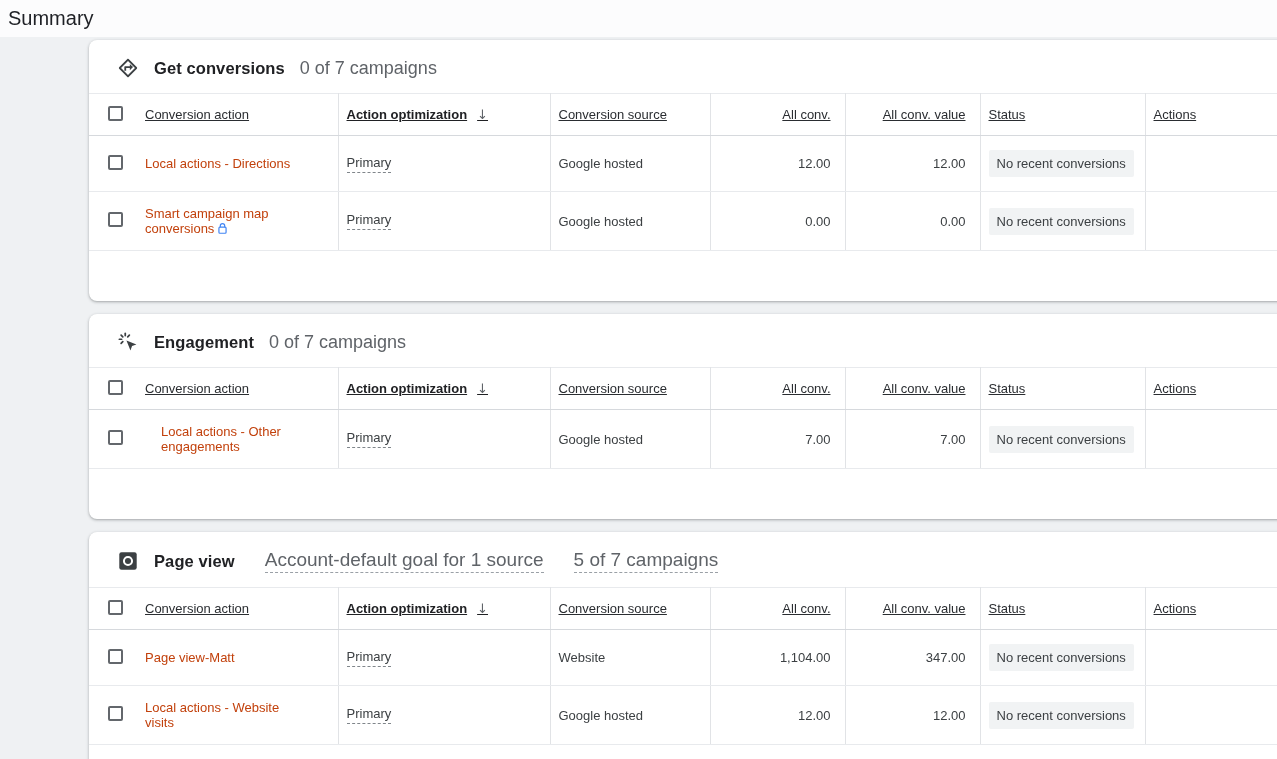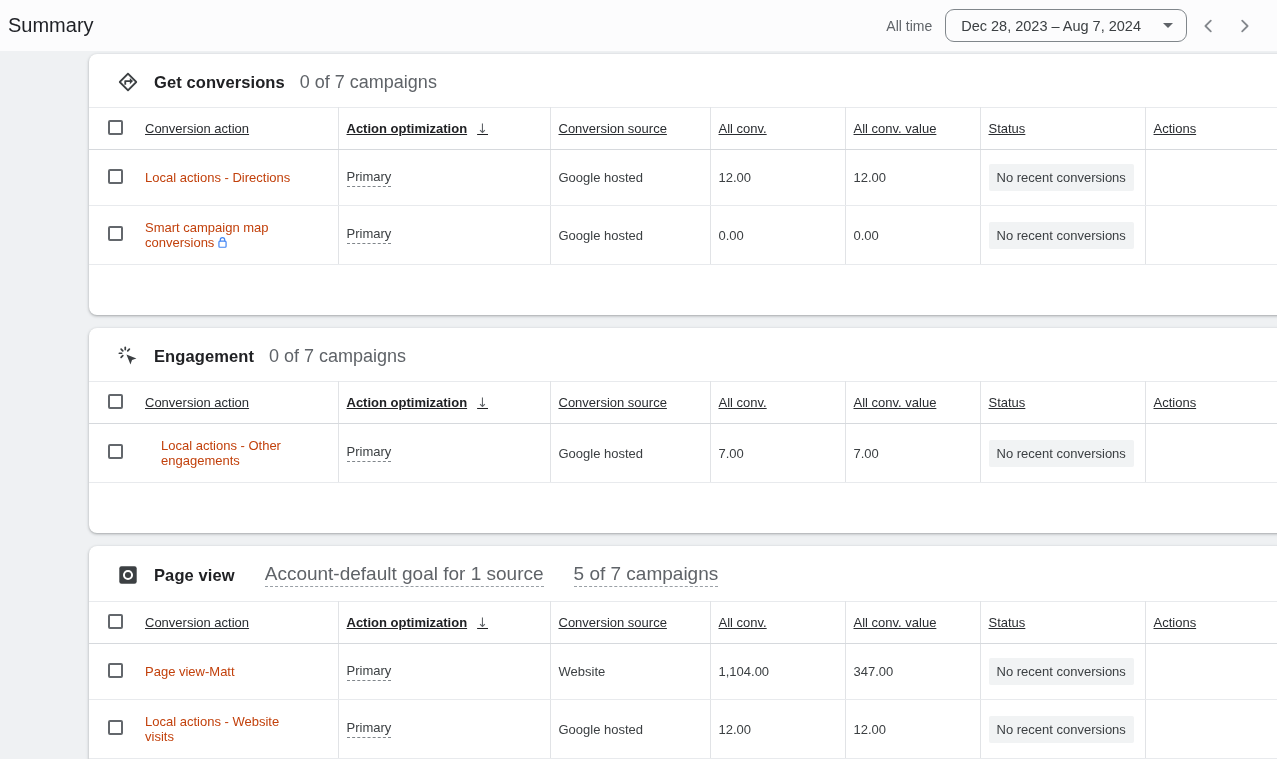--- a/index.html
+++ b/index.html
@@ -5,23 +5,23 @@
   * { box-sizing: border-box; }
   html,body { margin:0; padding:0; }
   body {
     width:1277px; height:759px; overflow:hidden;
     background:#eff1f3;
     font-family:"Liberation Sans","DejaVu Sans",sans-serif;
     color:#3c4043;
   }
   
   .topbar {
-    height:51px; background:#fcfcfd;
+    height:37px; background:#fcfcfd;
     display:flex; align-items:center;
-    padding:0 20px 0 8px;
+    padding:0 10px 0 8px;
   }
   .page-title { font-size:20px; color:#1f2126; }
   .topbar-right { margin-left:auto; display:flex; align-items:center; }
   .range-preset { font-size:14px; color:#5f6368; margin-right:13px; }
   .date-btn {
     height:33px; border:1px solid #80868b; border-radius:9px;
     background:transparent; display:flex; align-items:center;
     padding:0 13px 0 15px; cursor:pointer;
   }
   .date-text { font-size:14.5px; color:#3c4043; white-space:nowrap; }
@@ -58,55 +58,38 @@
     white-space:nowrap; overflow:hidden;text-decoration:underline;
   }
   thead th.sorted { font-weight:700; color:#202124; }
   .sort-arrow { margin-left:10px; color:#5f6368; font-family:"DejaVu Sans",sans-serif; font-weight:400; font-size:13px; }
   tbody td {
     font-size:13px; color:#3c4043; padding:14px 8px;
     border-bottom:1px solid #e8eaed; vertical-align:middle; line-height:15px;
   }
   .vline { border-right:1px solid #e1e3e6; }
   .col-check { padding-left:19px !important; }
-  .num { text-align:left; padding-right:14px !important; }
+  .num { text-align:right; padding-right:14px !important; }
   .checkbox {
     display:inline-block; width:15px; height:15px;
     border:2px solid #63676c; border-radius:2px; background:#fff; cursor:pointer;
   }
   a.row-link { color:#c2410c; text-decoration:none; cursor:pointer; }
   .dotted { border-bottom:1px dashed #80868b; padding-bottom:2px; cursor:pointer; display:inline-block; }
   .pill {
     display:inline-block; background:#f1f3f4; color:#3c4043;
     padding:6px 8px; border-radius:2px; white-space:nowrap;
   }
   .lock-svg { margin-left:3px; vertical-align:-2px; }
 </style>
 </head>
 <body>
 
 <div class="topbar">
   <div class="page-title">Summary</div>
-  <div class="topbar-right">
-    <span class="range-preset">All time</span>
-    <div class="date-btn">
-      <span class="date-text">Dec 28, 2023 – Aug 7, 2024</span>
-      <span class="caret"></span>
-    </div>
-    <div class="nav-btn">
-      <svg width="18" height="18" viewBox="0 0 20 20">
-          <polyline points="12,4 6,10 12,16" fill="none" stroke="#84888d" stroke-width="2" stroke-linecap="round" stroke-linejoin="round"></polyline>
-        </svg>
-    </div>
-    <div class="nav-btn">
-      <svg width="18" height="18" viewBox="0 0 20 20">
-          <polyline points="8,4 14,10 8,16" fill="none" stroke="#84888d" stroke-width="2" stroke-linecap="round" stroke-linejoin="round"></polyline>
-        </svg>
-    </div>
-  </div>
 </div>
 
 <div class="content">
 
   <div class="card">
     <div class="card-head">
       <svg class="card-icon" viewBox="0 0 24 24">
         <path fill="#3c4043" d="M12 2c-.26 0-.51.1-.71.29L2.29 11.3c-.39.39-.39 1.02 0 1.41l9 9c.2.2.45.29.71.29s.51-.1.71-.29l9-9c.39-.39.39-1.02 0-1.41l-9-9A.996.996 0 0 0 12 2zm0 2.41L19.59 12 12 19.59 4.41 12 12 4.41zM14 7.5V10H9c-.55 0-1 .45-1 1v4h2v-3h4v2.5l3.5-3.5L14 7.5z"></path>
       </svg>
       <span class="card-title">Get conversions</span>

